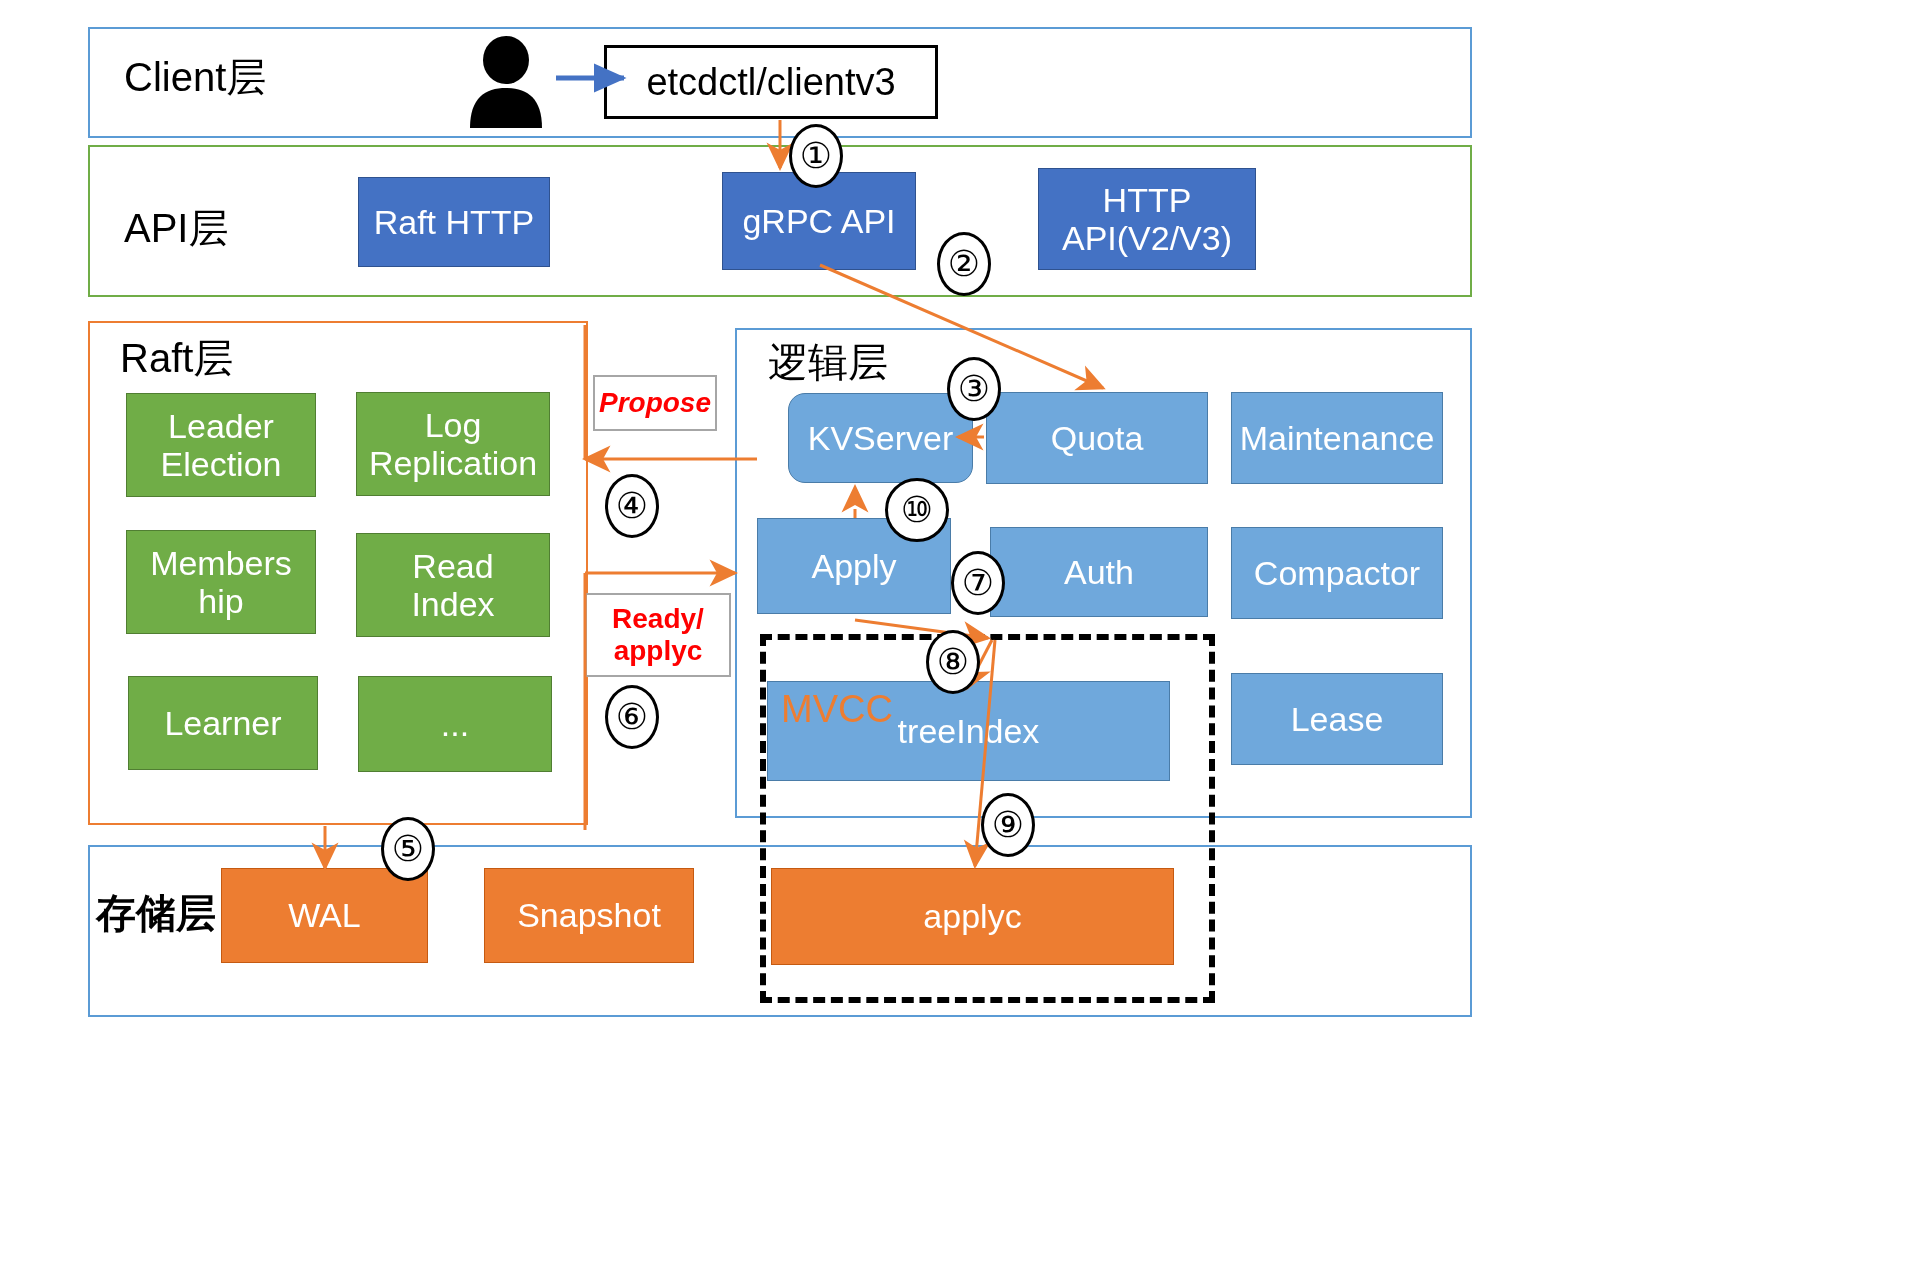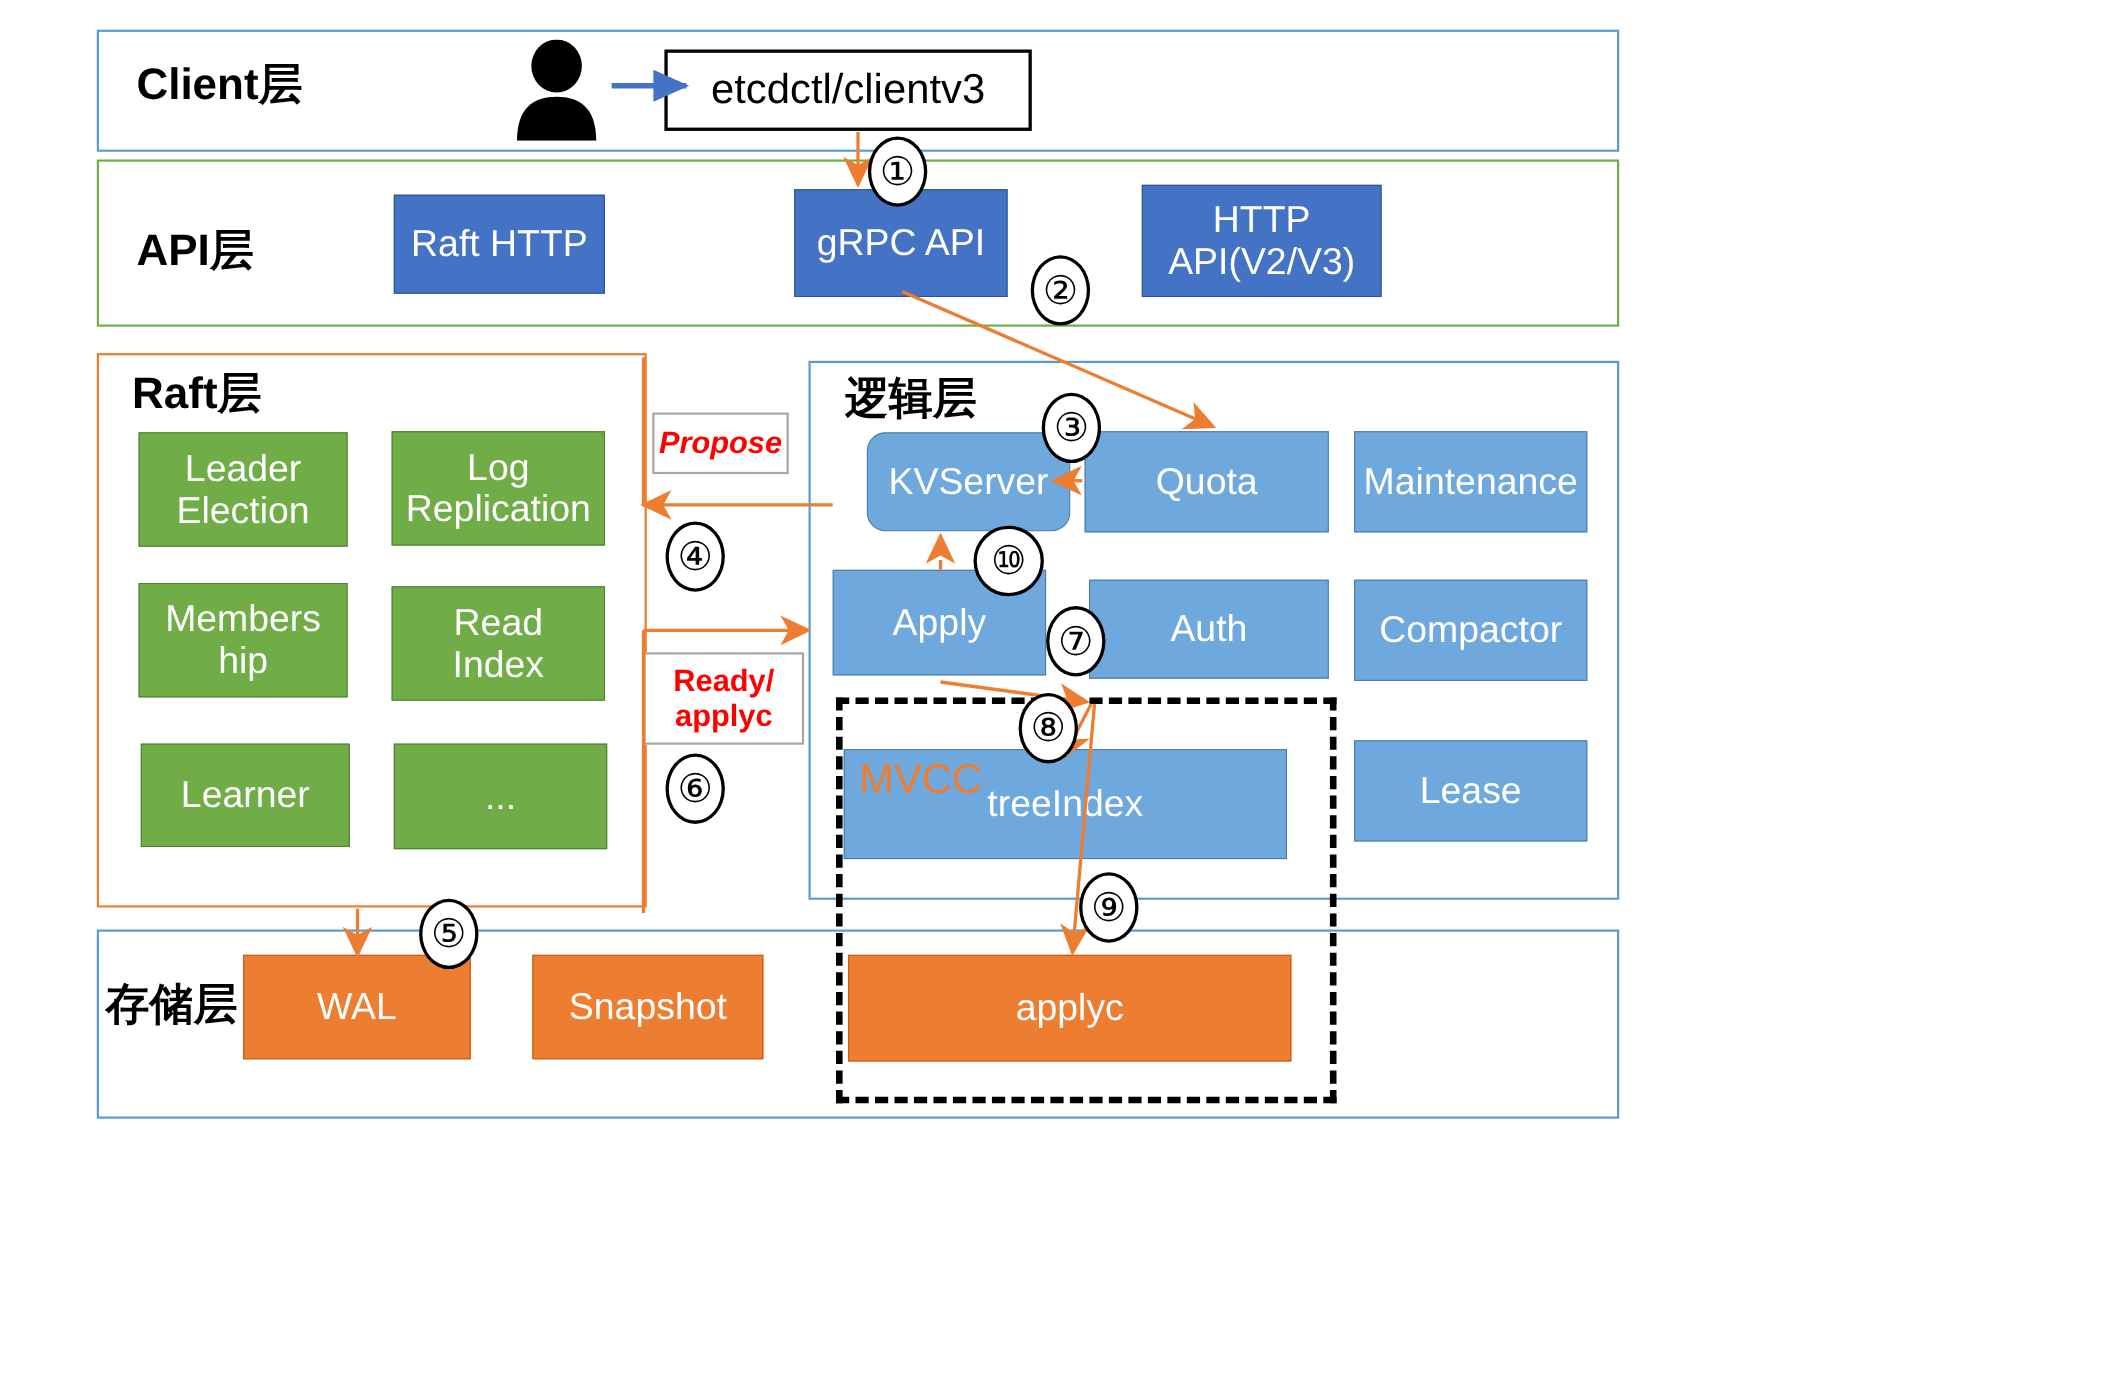--- a/index.html
+++ b/index.html
@@ -25,21 +25,21 @@
     background: #ffffff;
     border: 2.5px solid #5b9bd5;
   }
   .layer-box.green   { border-color: #70ad47; }
   .layer-box.orange  { border-color: #ed7d31; }
   .layer-box.blue    { border-color: #5b9bd5; }
 
   .layer-title {
     position: absolute;
     color: #000000;
-    font-weight: 700;
+    font-weight: 400;
     white-space: nowrap;
     line-height: 1;
   }
 
   
   .node {
     display: flex;
     align-items: center;
     justify-content: center;
     text-align: center;

